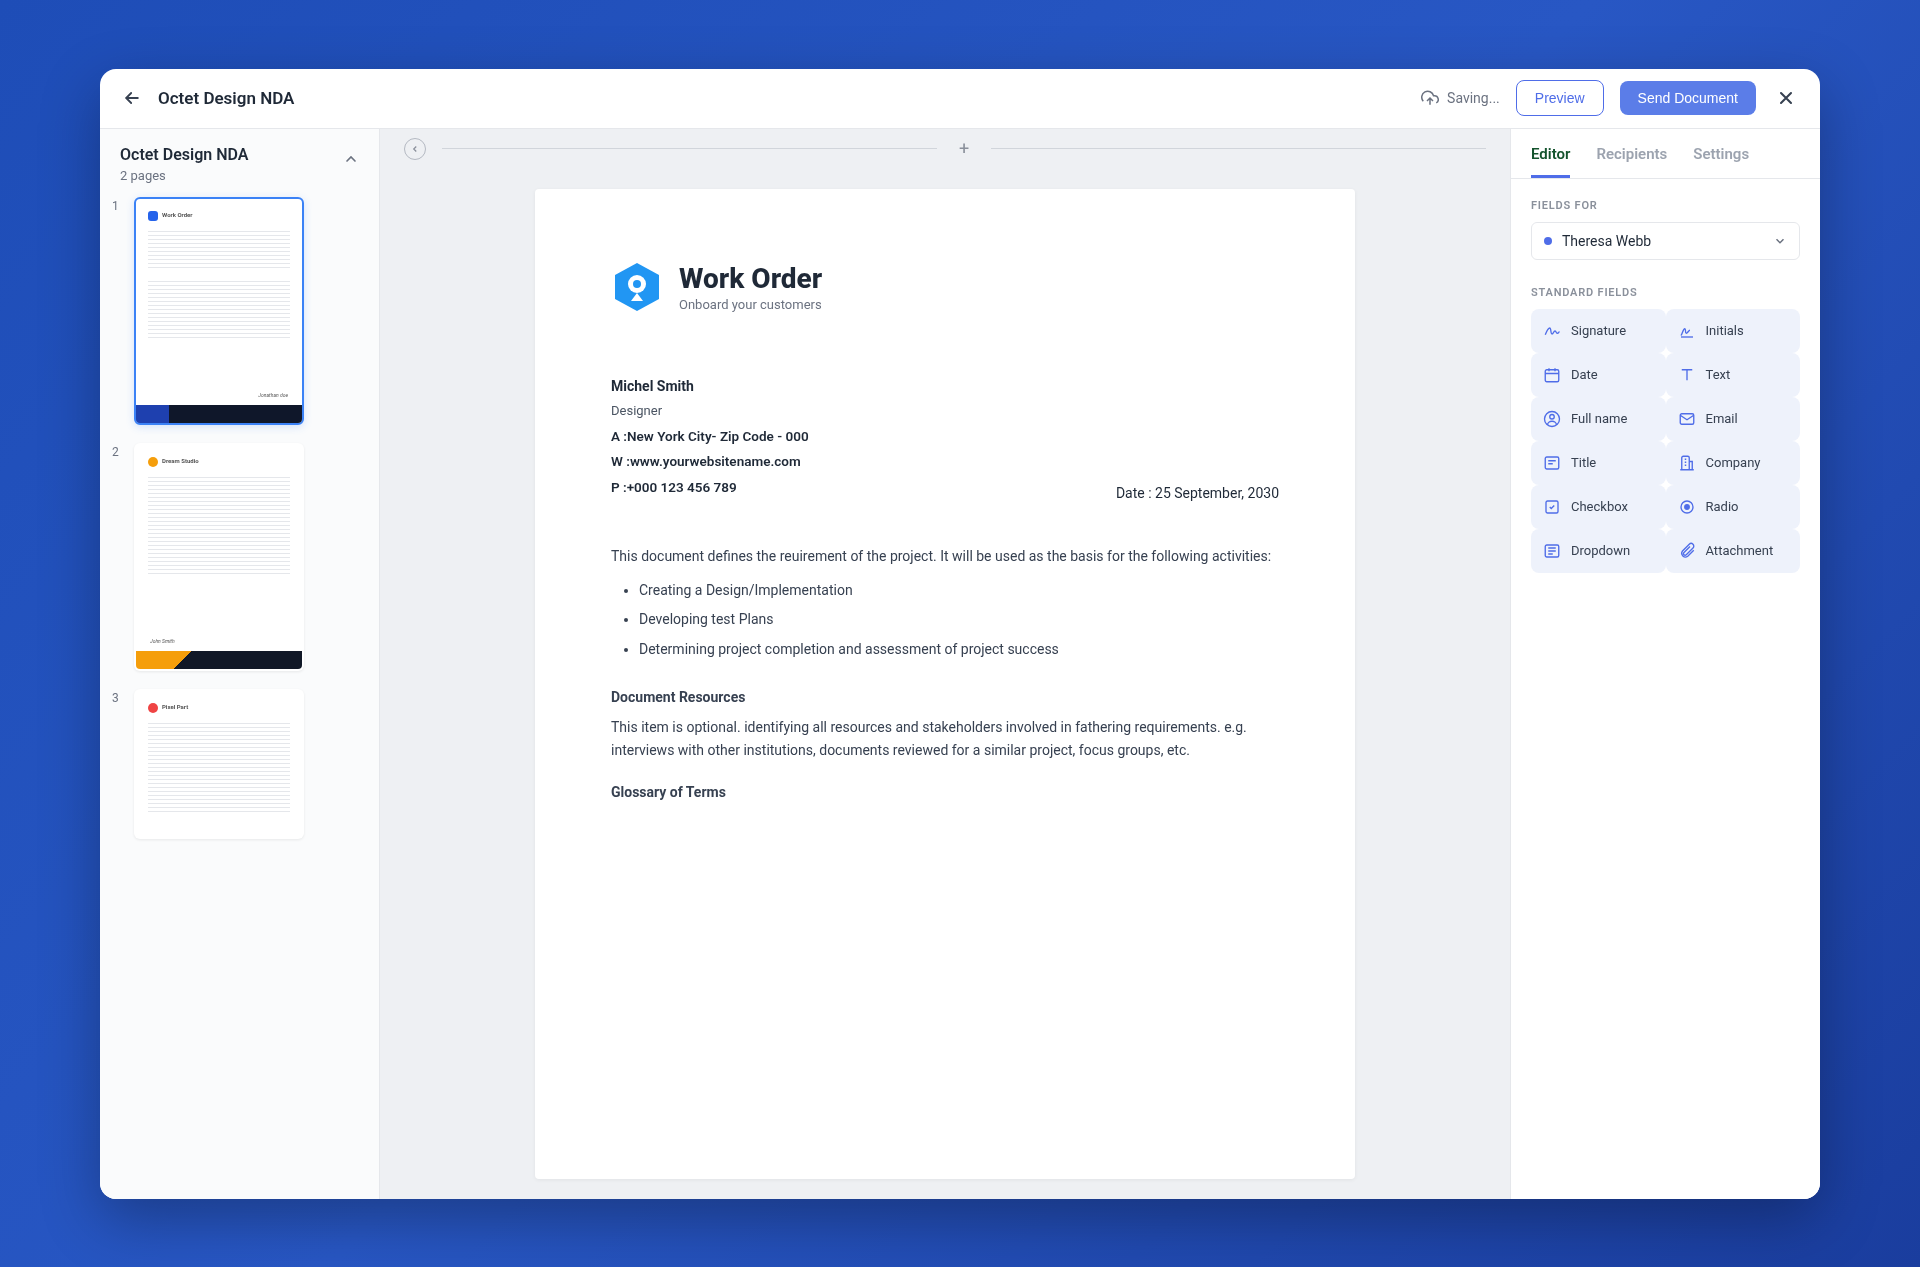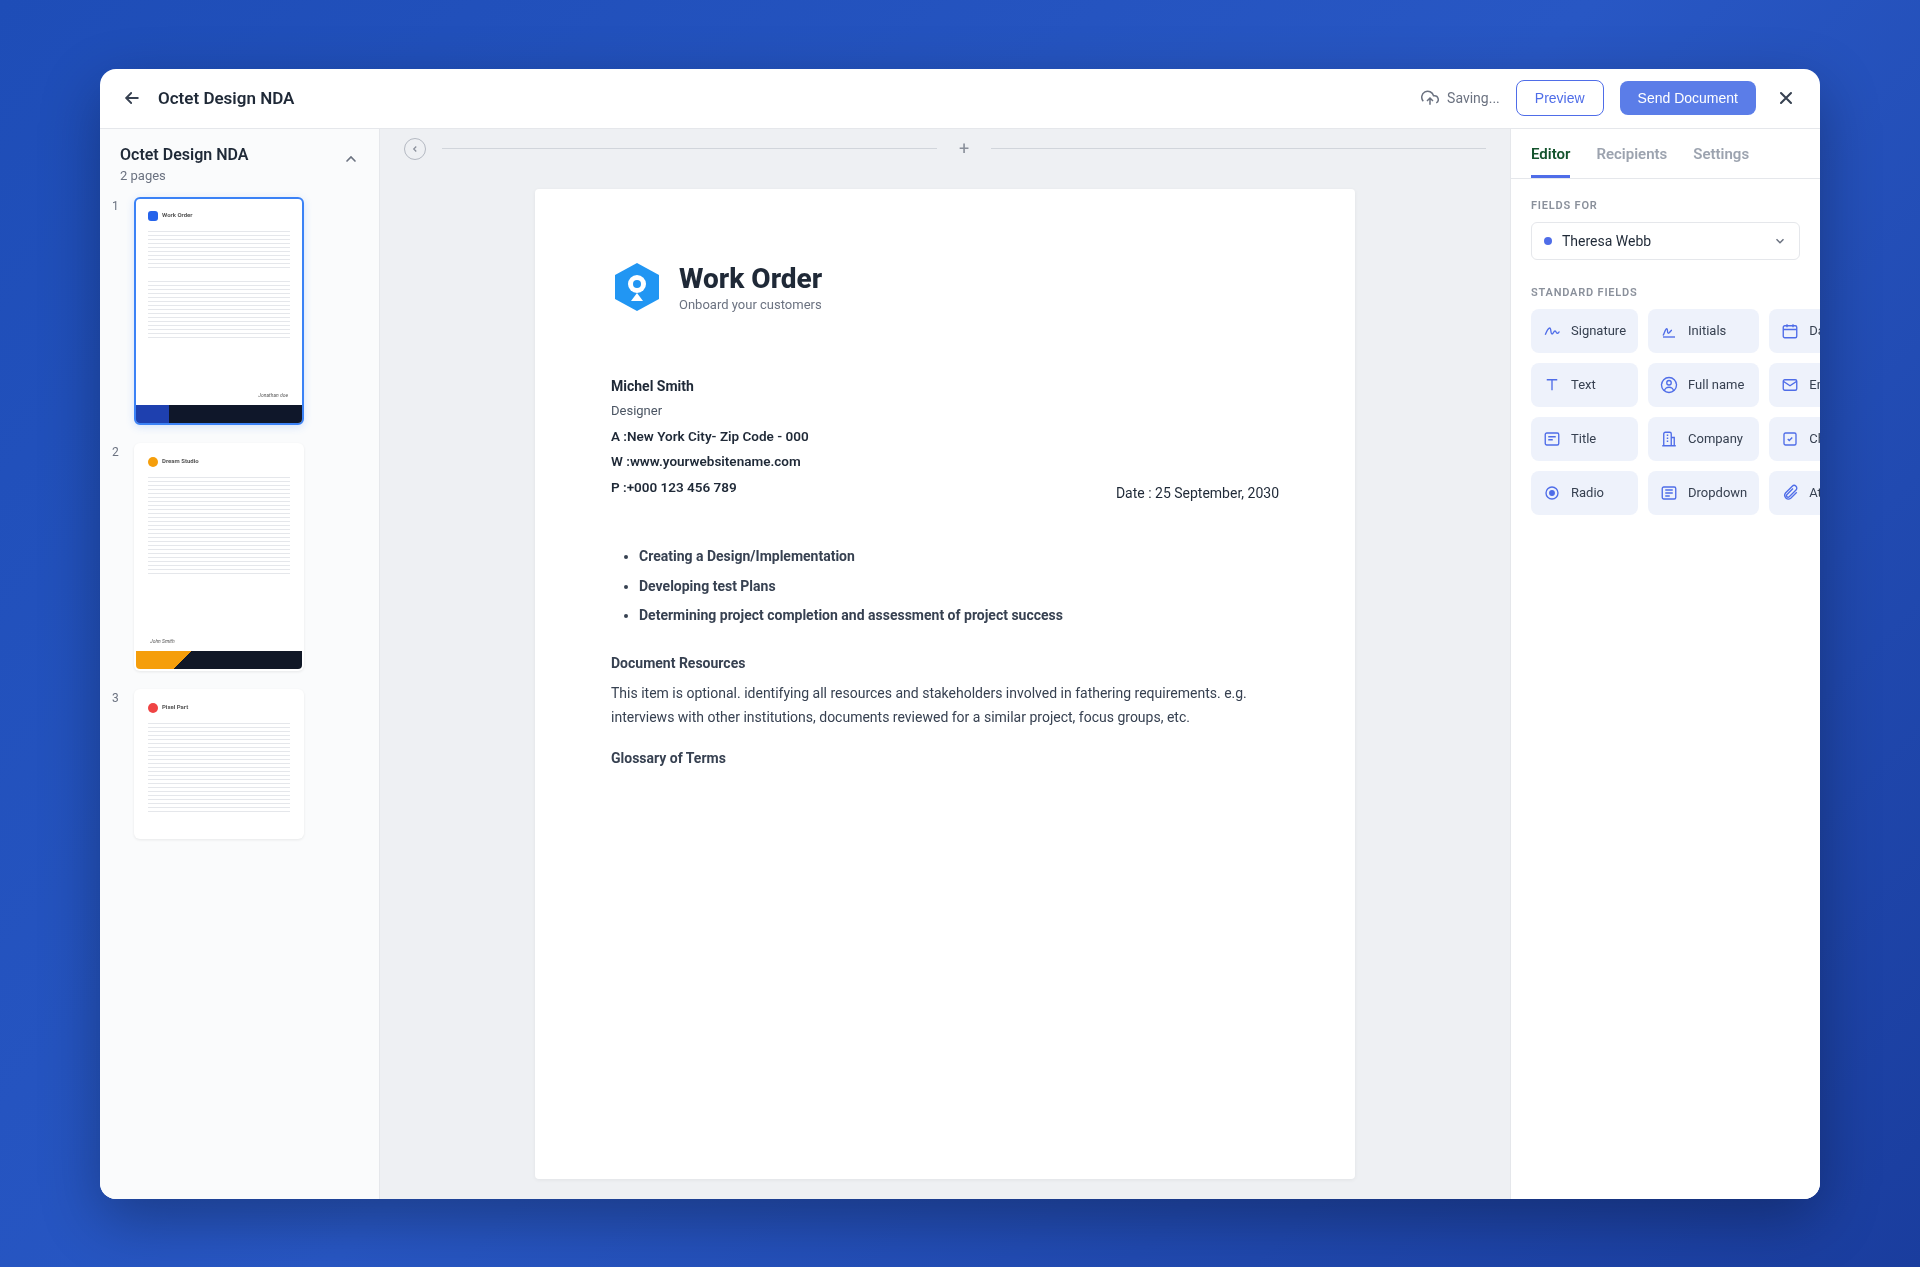--- a/index.html
+++ b/index.html
@@ -95,39 +95,39 @@
 .doc-logo-sub { font-size: 13px; color: #6b7280; margin-top: 2px; }
 .doc-info { display: flex; justify-content: space-between; align-items: flex-end; margin-bottom: 44px; }
 .doc-info-left { font-size: 14px; color: #1f2937; line-height: 1.9; }
 .doc-info-left .name { font-weight: 700; }
 .doc-info-left .role { font-size: 13px; color: #4b5563; }
 .doc-info-left .row { font-weight: 600; font-size: 13.5px; }
 .doc-date { font-size: 14px; color: #1f2937; }
 .doc-body { font-size: 14px; color: #374151; line-height: 1.7; }
 .doc-body p { margin-bottom: 10px; }
 .doc-body ul { margin: 6px 0 24px 28px; }
-.doc-body li { margin-bottom: 6px; font-weight: bold; }
+.doc-body li { margin-bottom: 6px; }
 .doc-body .section-title { font-weight: 700; margin-top: 18px; margin-bottom: 6px; }
 .sidebar-right {
   width: 310px;
   border-left: 1px solid #e5e7eb;
   background: #fff;
   padding: 0;
   overflow-y: auto;
 }
 .tabs { display: flex; gap: 26px; padding: 16px 20px 0; border-bottom: 1px solid #e5e7eb; }
 .tab { font-size: 15px; font-weight: 600; color: #9ca3af; padding-bottom: 12px; cursor: pointer; border-bottom: 3px solid transparent; }
 .tab.active { color: #14532d; border-bottom-color: #4f6de8; }
 .panel { padding: 20px; }
 .label { font-size: 11px; font-weight: 600; letter-spacing: 0.8px; color: #8a909b; margin-bottom: 10px; }
 .select { border: 1px solid #e5e7eb; border-radius: 6px; padding: 10px 12px; display: flex; align-items: center; justify-content: space-between; cursor: pointer; margin-bottom: 26px; }
 .select-left { display: flex; align-items: center; gap: 10px; }
 .dot { width: 8px; height: 8px; border-radius: 50%; background: #4f6de8; }
 .select-text { font-size: 14px; color: #1f2937; }
-.fields-grid { display: grid; grid-template-columns: 1fr 1fr 1fr; gap: 10px; }
+.fields-grid { display: grid; grid-template-columns: 1fr 1fr; }
 .field-btn {
   background: #eef2fb;
   border-radius: 8px;
   padding: 13px 12px;
   display: flex;
   align-items: center;
   gap: 10px;
   cursor: pointer;
   font-size: 13px;
   color: #374151;
@@ -259,20 +259,21 @@
             <div class="doc-info-left">
               <div class="name">Michel Smith</div>
               <div class="role">Designer</div>
               <div class="row">A :New York City- Zip Code - 000</div>
               <div class="row">W :www.yourwebsitename.com</div>
               <div class="row">P :+000 123 456 789</div>
             </div>
             <div class="doc-date">Date : 25 September, 2030</div>
           </div>
           <div class="doc-body">
+            <p>This document defines the reuirement of the project. It will be used  as the basis for the following activities:</p>
             <ul>
               <li>Creating a Design/Implementation</li>
               <li>Developing test Plans</li>
               <li>Determining project completion and assessment of project success</li>
             </ul>
             <p class="section-title">Document Resources</p>
             <p>This item is optional. identifying all resources and stakeholders involved in fathering requirements. e.g. interviews with other institutions, documents reviewed for a similar project, focus groups, etc.</p>
             <p class="section-title">Glossary of Terms</p>
           </div>
         </div>

